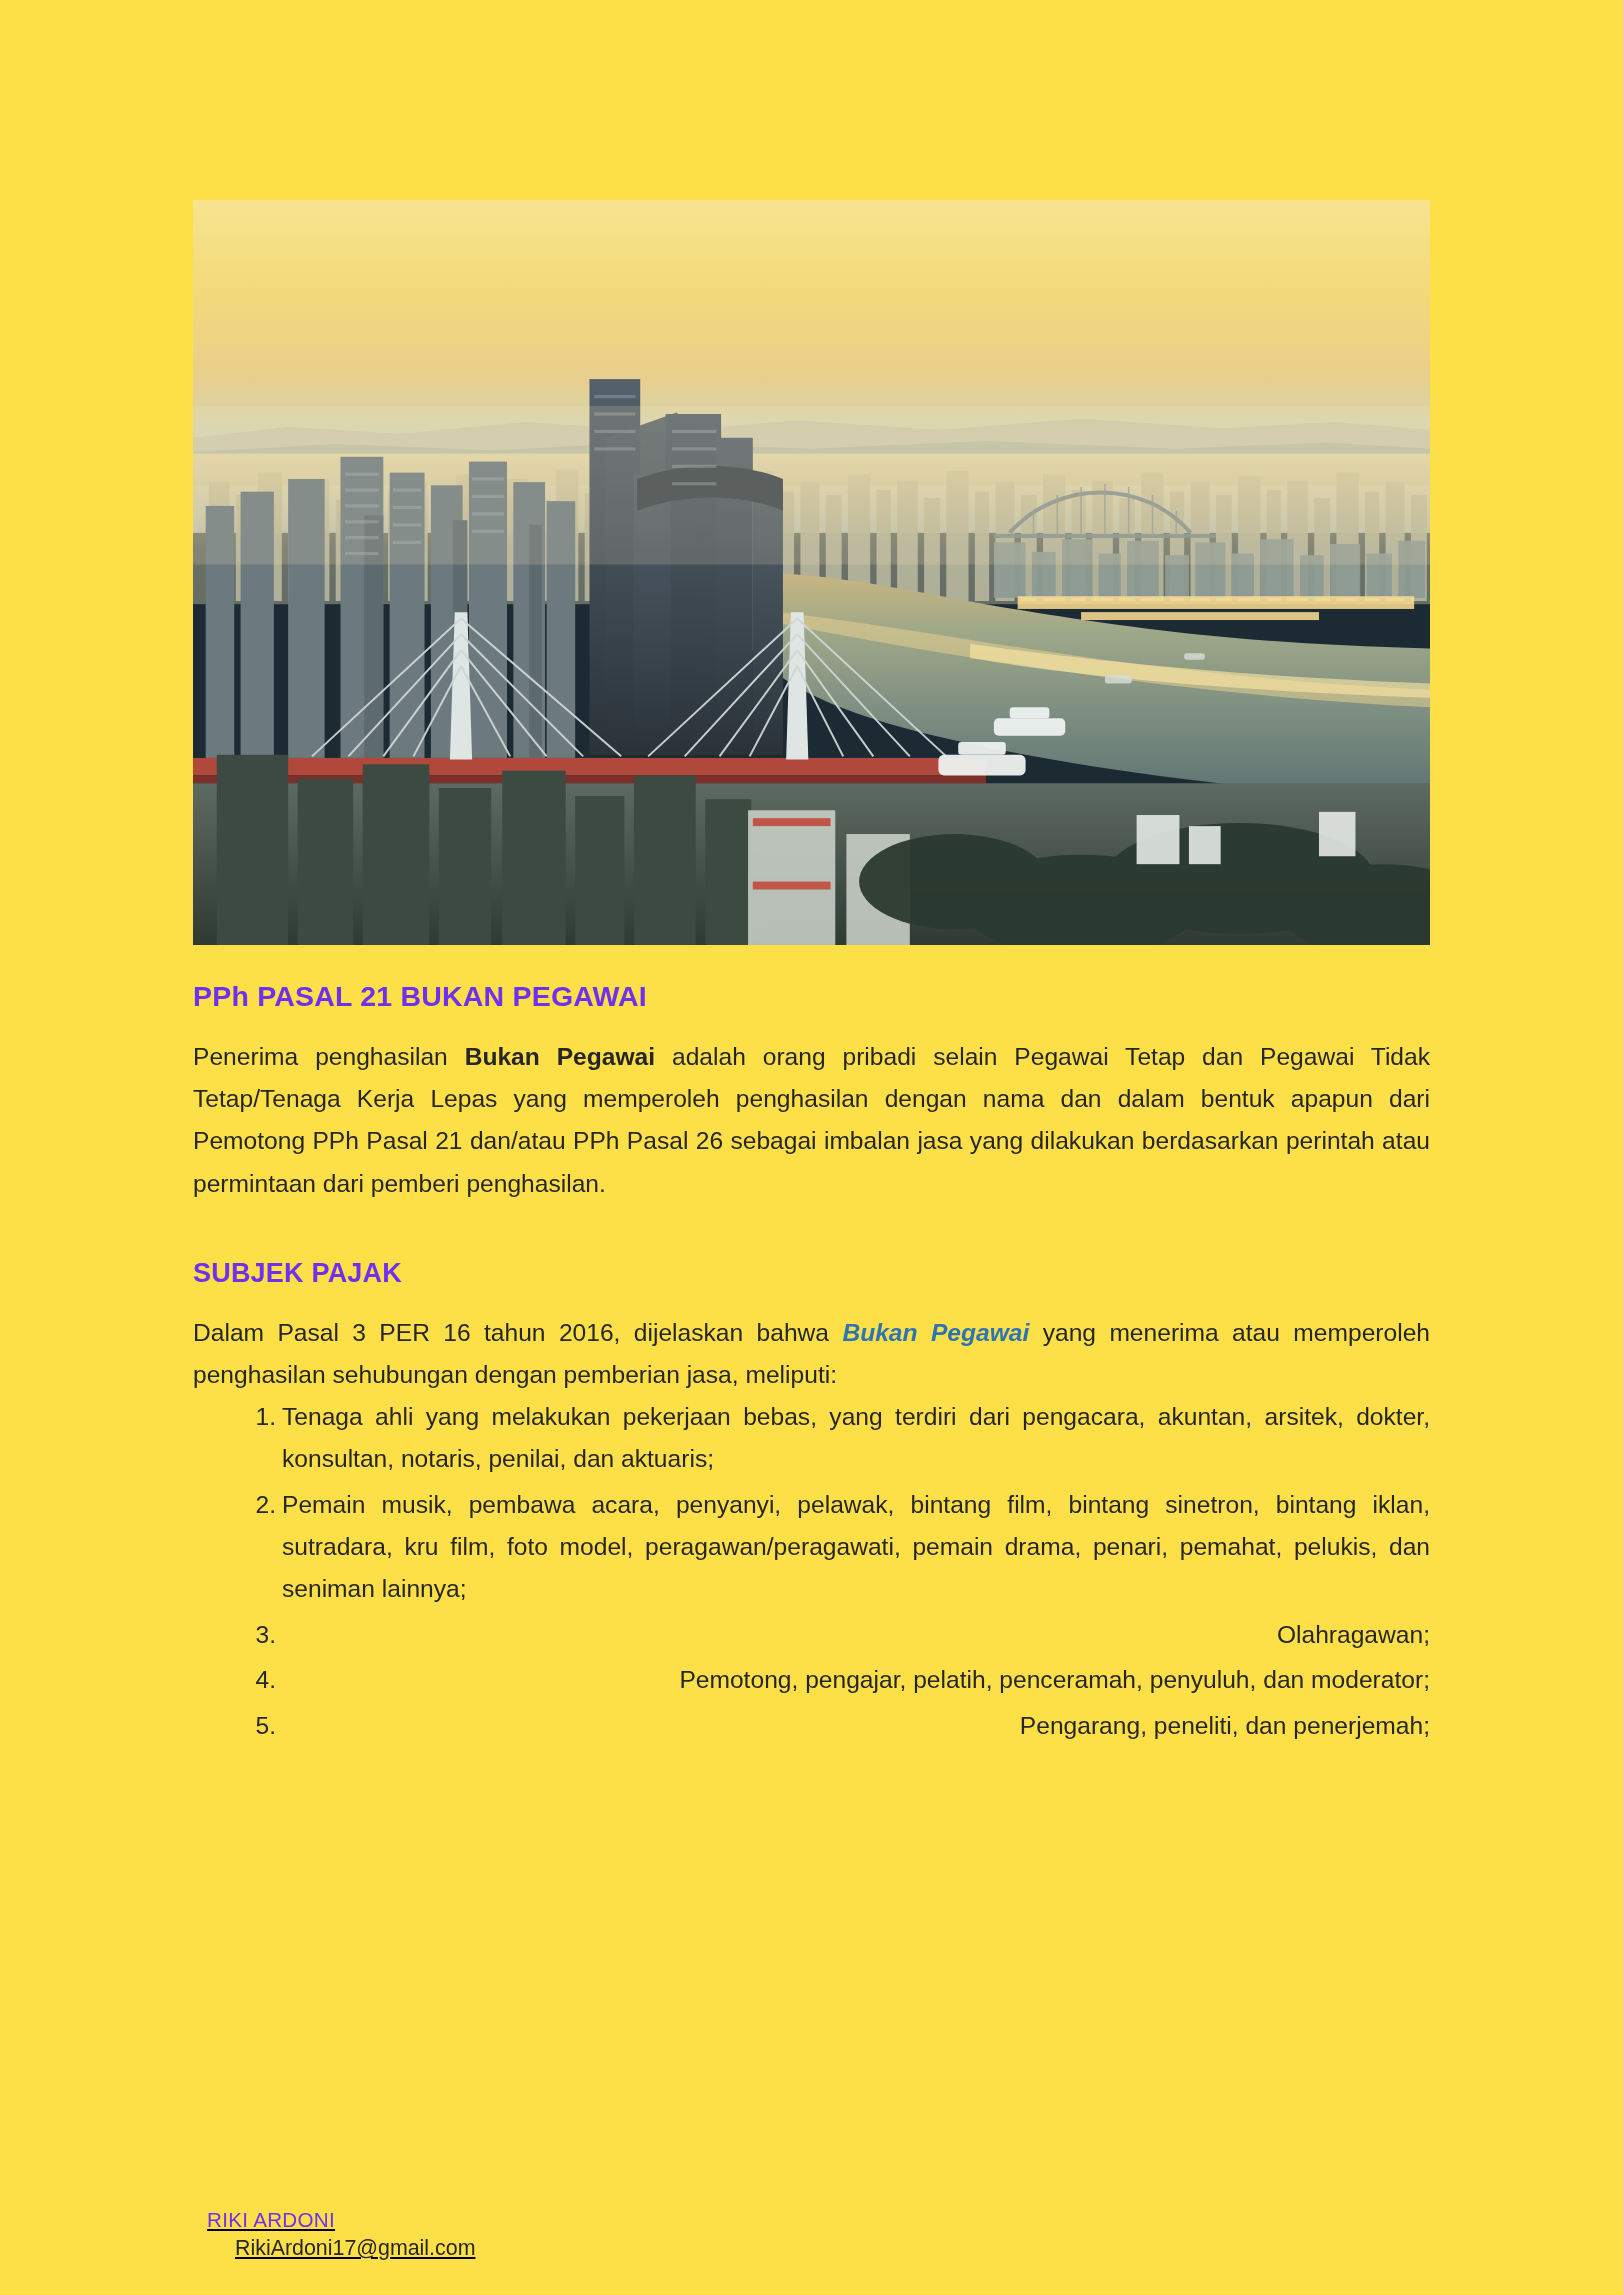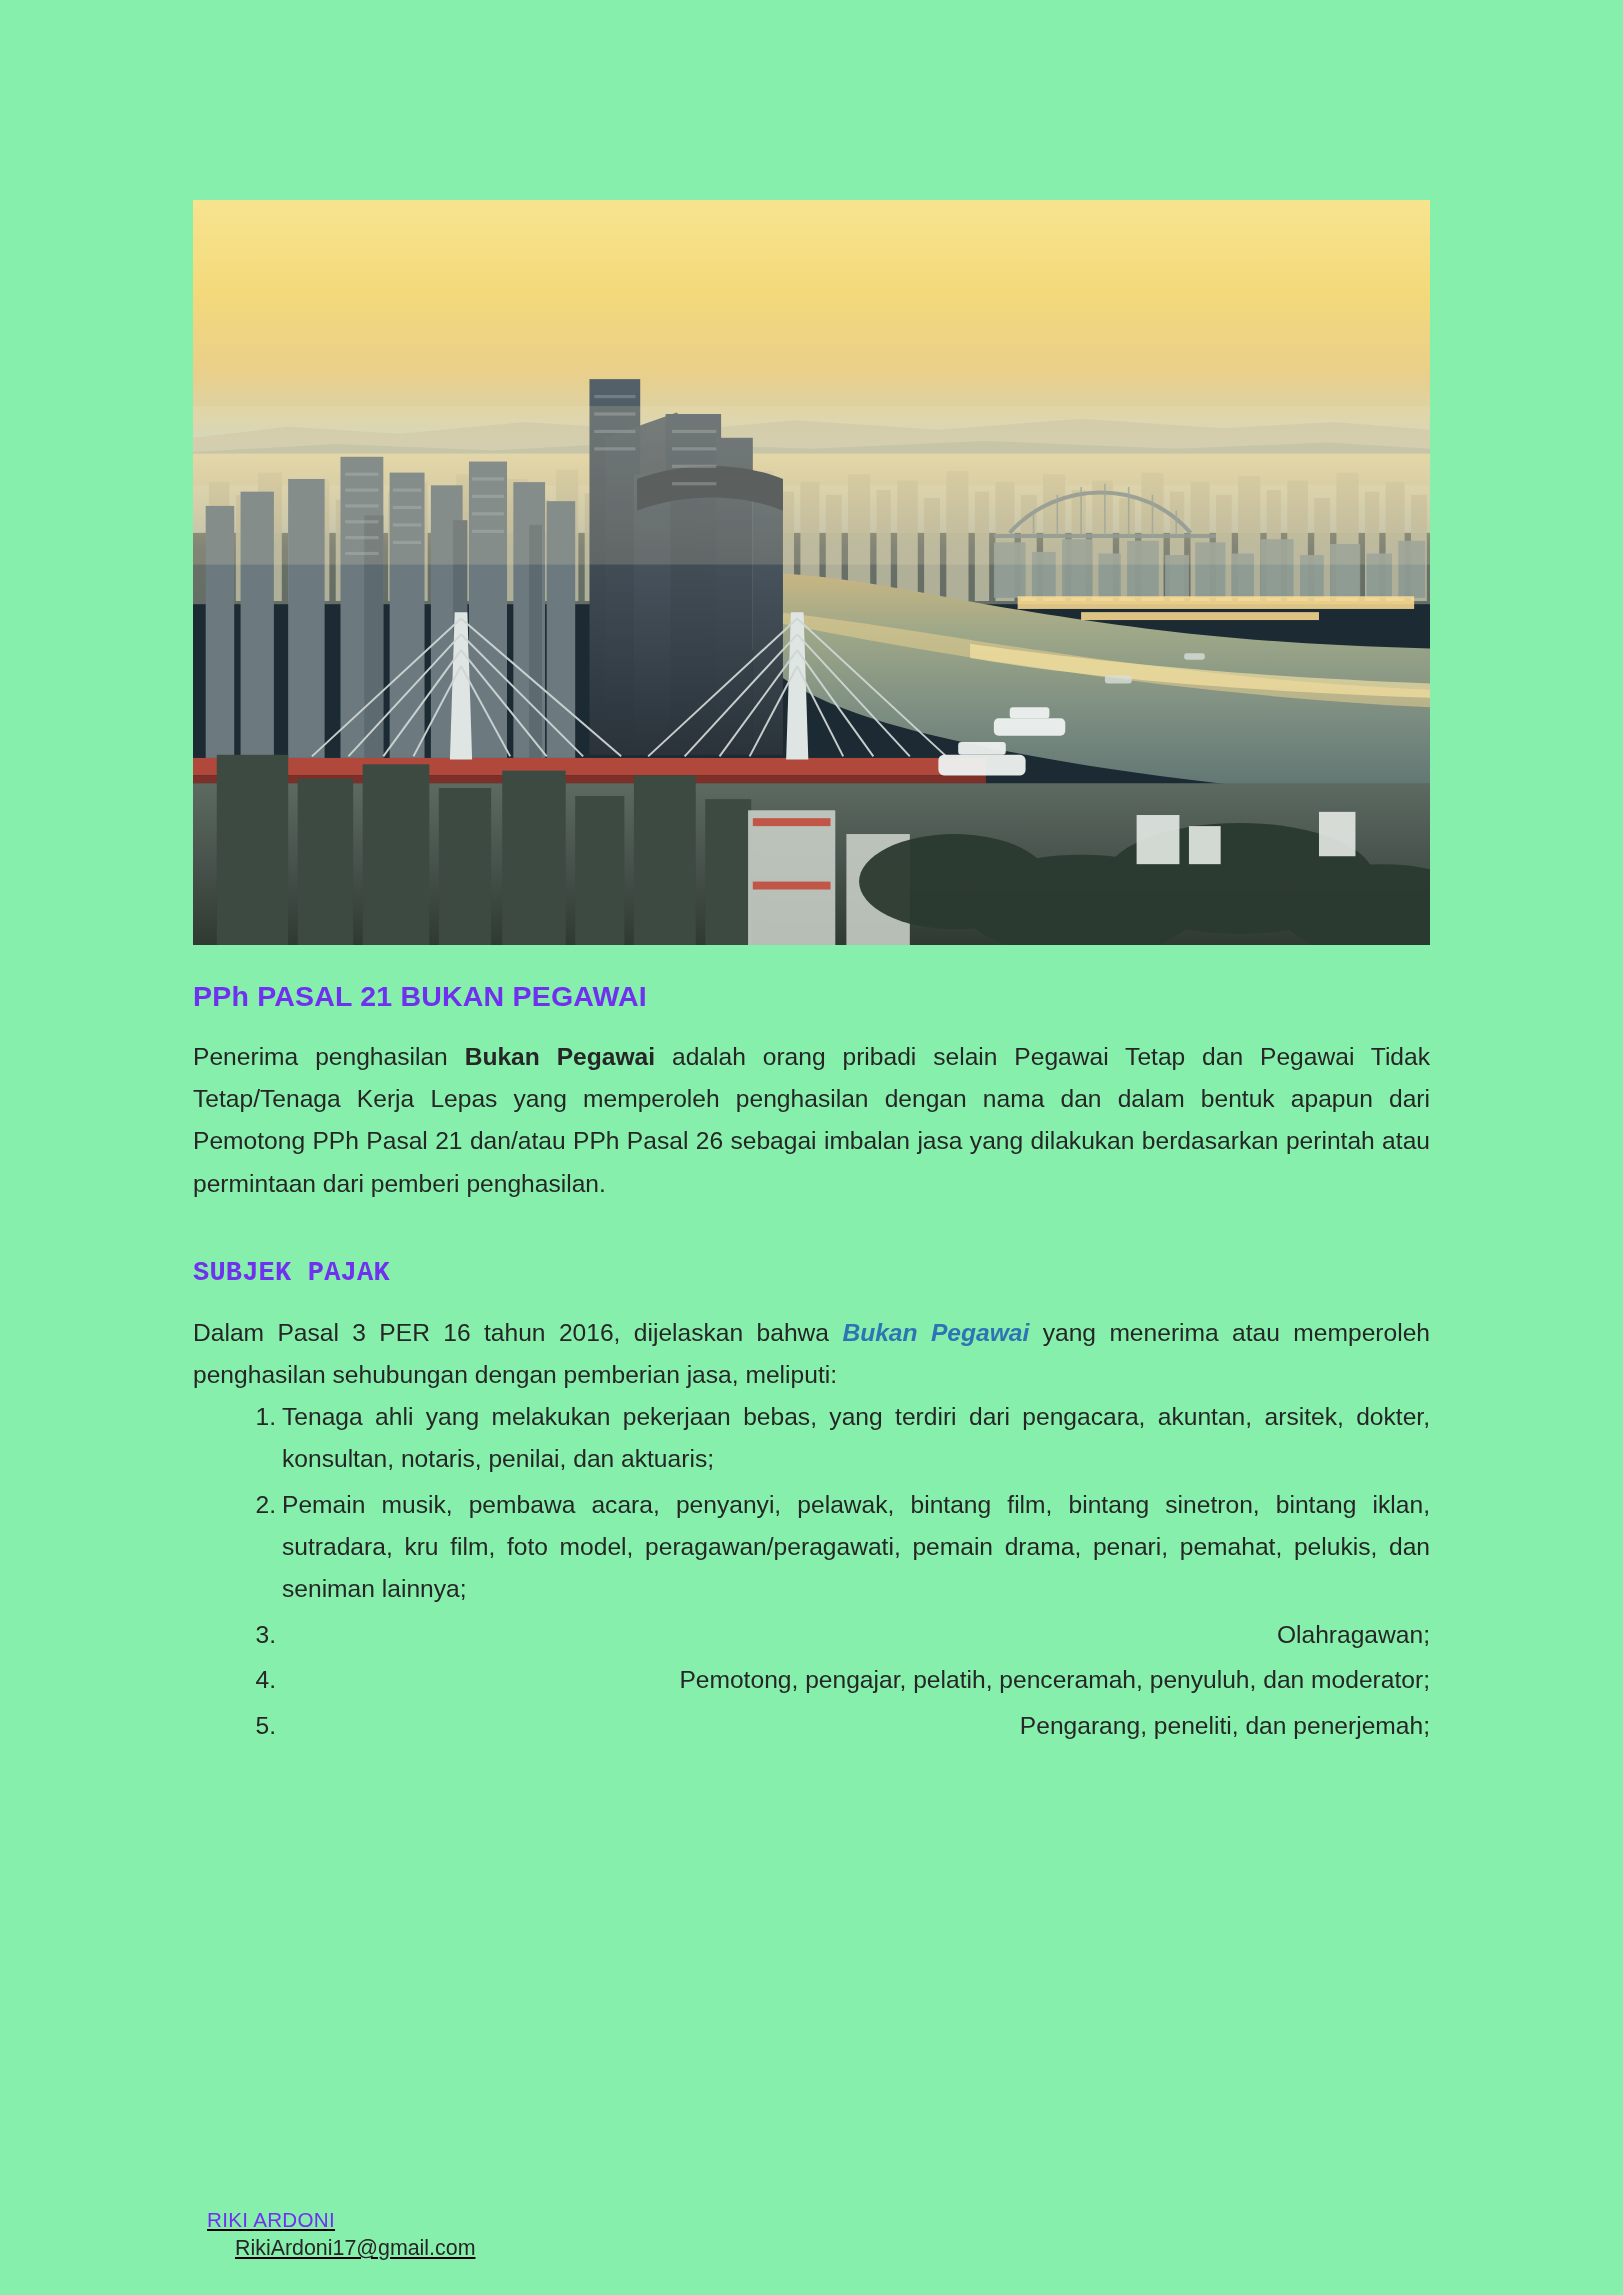--- a/index.html
+++ b/index.html
@@ -8,21 +8,21 @@
     width: 1623px;
     height: 2295px;
     background: #ffffff;
     font-family: "Liberation Sans", sans-serif;
     overflow: hidden;
   }
   .page {
     position: relative;
     width: 1623px;
     height: 2295px;
-    background: #86efac;
+    background: #fde047;
     padding: 0;
   }
   .content {
     position: absolute;
     left: 193px;
     top: 0;
     width: 1237px;
   }
 
   
@@ -45,21 +45,20 @@
     margin: 33px 0 0 0;
     letter-spacing: 0.2px;
   }
   h2.doc-h {
     font-size: 27px;
     line-height: 1.3;
     font-weight: bold;
     color: #7030f0;
     margin: 0;
     letter-spacing: 0.2px;
-    font-family: Liberation Mono, monospace;
   }
 
   
   p.body {
     font-size: 24.6px;
     line-height: 1.72;
     color: #262626;
     text-align: justify;
     text-justify: inter-word;
     margin: 20.6px 0 0 0;

